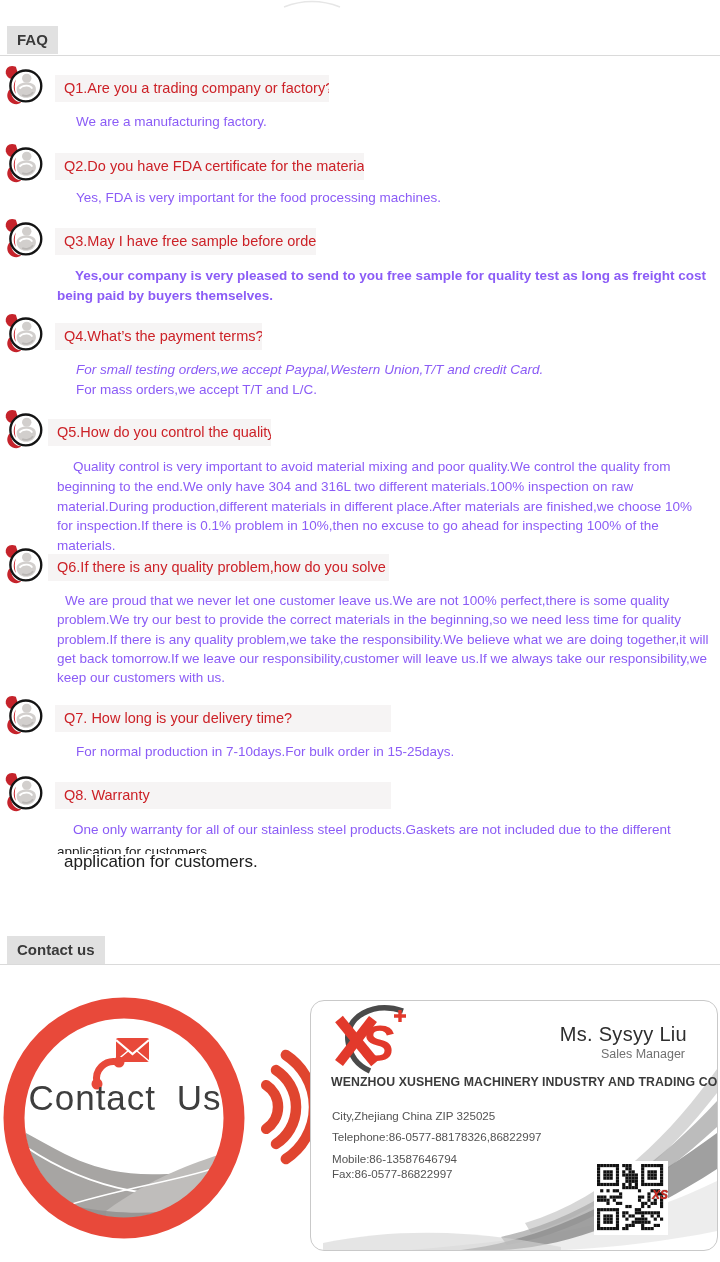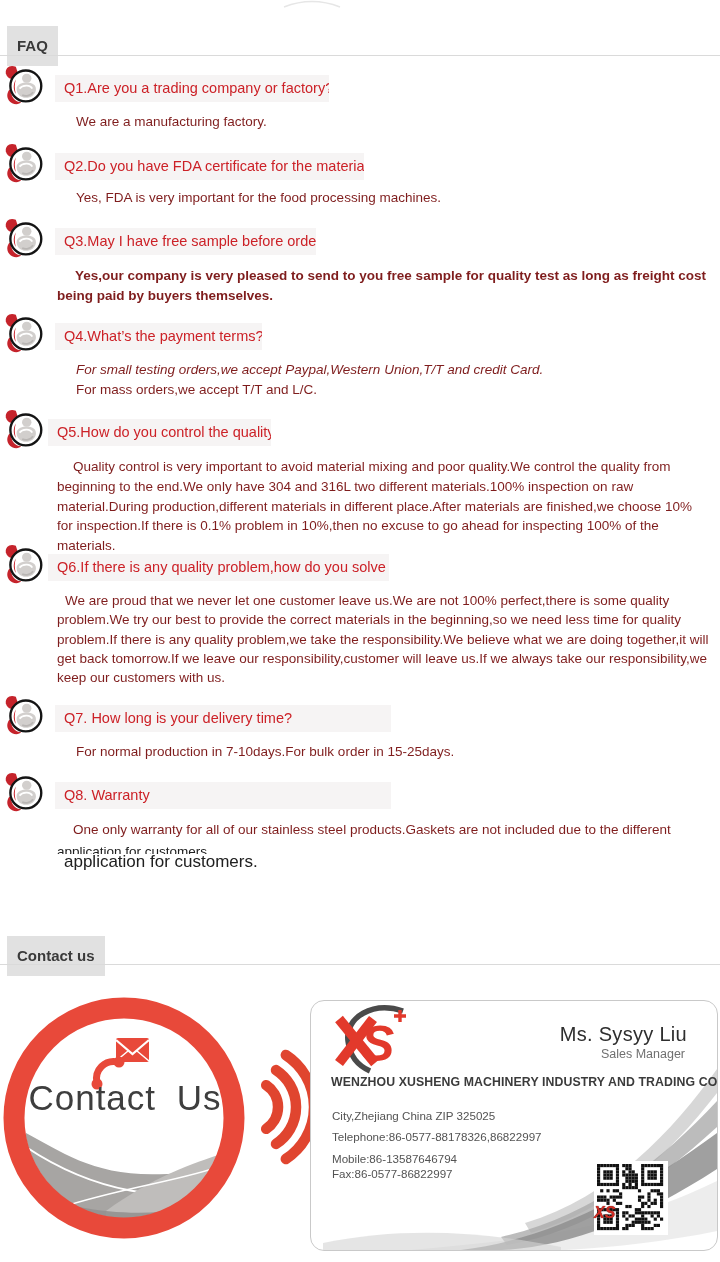--- a/index.html
+++ b/index.html
@@ -1,46 +1,46 @@
 <!DOCTYPE html>
 <html><head>
 <meta charset="utf-8">
 <style>
   html,body{margin:0;padding:0;background:#fff;}
   .page{position:relative;width:720px;height:1262px;background:#fff;overflow:hidden;
         font-family:"Liberation Sans",sans-serif;color:#202020;}
   .tab{position:absolute;background:#e1e1e1;color:#3a3a3a;font-size:15px;font-weight:bold;
-       padding:6px 10px;height:28px;line-height:28px;}
+       padding:0 10px;height:28px;line-height:28px;}
   .rule{position:absolute;left:0;width:720px;height:1px;background:#dadada;}
   
   .qicon{position:absolute;left:4px;width:40px;height:42px;}
   .qbar{position:absolute;background:#f6f4f4;height:27px;line-height:27px;
         color:#cc2127;font-size:14.5px;padding-left:9px;white-space:nowrap;overflow:hidden;}
-  .ans{position:absolute;font-size:13.5px;color:#7f1d1d;}
+  .ans{position:absolute;font-size:13.5px;color:#8b5cf6;}
   .ansline{white-space:nowrap;}
   .anspar{line-height:19.5px;}
   .cutline{position:absolute;height:12px;overflow:hidden;line-height:20px;font-size:13.5px;}
   .dupline{position:absolute;font-size:17px;}
   
   .cicletitle{position:absolute;left:10px;top:1078px;width:230px;text-align:center;
       font-size:35px;color:#3e3e3e;letter-spacing:1px;word-spacing:10px;}
   .circlesub{position:absolute;left:10px;top:1121px;width:230px;text-align:center;
       font-size:19.5px;color:#4a4a4a;letter-spacing:.5px;}
   .card{position:absolute;left:310px;top:1000px;width:406px;height:249px;background:#fff;
       border:1.5px solid #c9c9c9;border-radius:14px;overflow:hidden;}
   .card .ribbons{position:absolute;left:0;top:0;}
   .cname{position:absolute;right:30px;top:22px;font-size:20px;color:#2e2e2e;text-align:right;letter-spacing:.3px;}
   .ctitle{position:absolute;right:32px;top:46px;font-size:12.5px;color:#707070;text-align:right;}
   .ccompany{position:absolute;left:20px;top:74px;font-size:12.3px;font-weight:bold;color:#3b3b3b;
       white-space:nowrap;letter-spacing:.1px;}
   .cline{position:absolute;left:21px;font-size:11.6px;color:#535353;white-space:nowrap;}
   #qr{position:absolute;left:283px;top:160px;width:74px;height:74px;background:#fff;}
   #qr svg{position:absolute;left:3px;top:3px;}
-  .qrlabel{position:absolute;left:0;top:27px;width:74px;text-align:left;font-size:16px;
-      font-weight:bold;font-style:italic;color:#cf2b22;text-shadow:0 0 1px #40120f;margin-top:16px;}
+  .qrlabel{position:absolute;left:0;top:27px;width:74px;text-align:right;font-size:12px;
+      font-weight:bold;font-style:italic;color:#cf2b22;text-shadow:0 0 1px #40120f;}
   .artifact{position:absolute;left:282px;top:0;}
 </style>
 </head>
 <body>
 
 <div class="page">
 
   <svg class="artifact" width="60" height="8">
     <path d="M2,7 Q30,-4 58,7" stroke="#e6e6e6" stroke-width="1.5" fill="none"></path>
   </svg>

